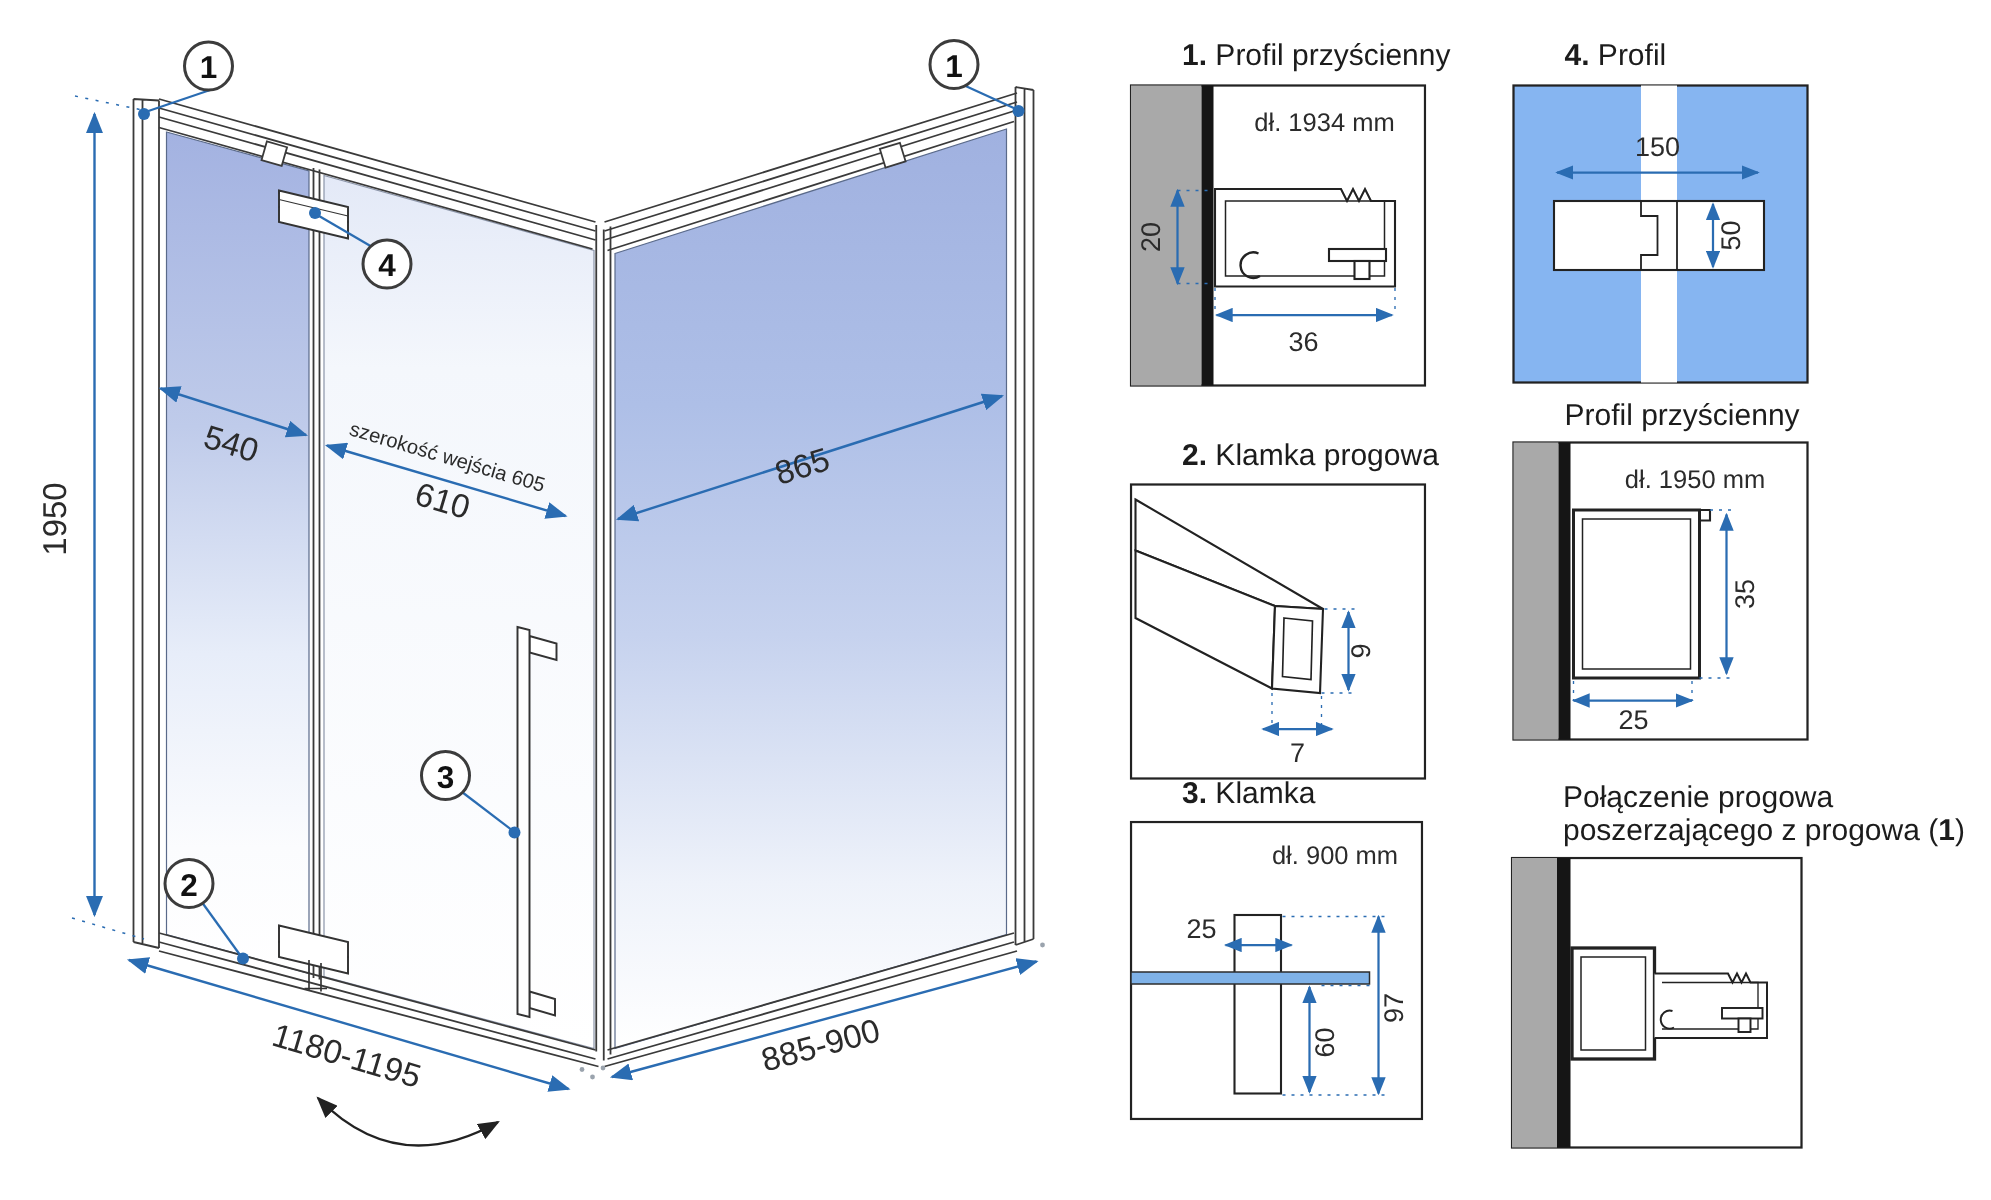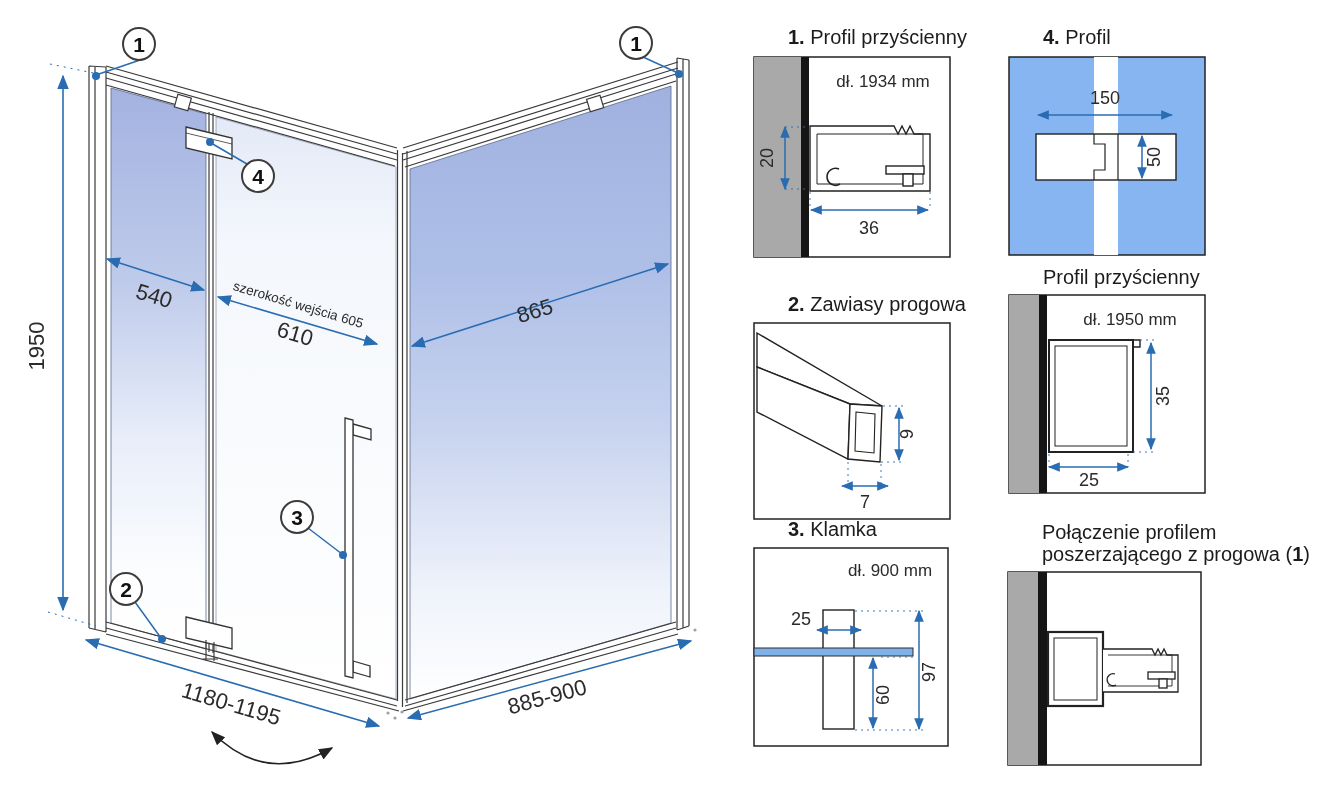--- a/index.html
+++ b/index.html
@@ -199,21 +199,21 @@
       <g stroke="#2a6cb2" stroke-width="1.5" fill="none">
         <line x1="30" y1="59" x2="164" y2="59" marker-start="url(#ab2)" marker-end="url(#ab2)"></line>
         <line x1="134" y1="80" x2="134" y2="122" marker-start="url(#ab2)" marker-end="url(#ab2)"></line>
       </g>
       <text class="ptxt" x="97" y="48" text-anchor="middle">150</text>
       <text class="ptxt" transform="translate(152,101) rotate(-90)" text-anchor="middle">50</text>
     </svg>
   </div>
 
   <div class="abs" style="left:753px;top:293px">
-    <div class="panel-title"><b>2.</b><span> Zawiasy progowa</span></div>
+    <div class="panel-title"><b>2.</b><span> Klamka progowa</span></div>
     <svg width="198" height="198" viewBox="0 0 198 198" style="margin-top:7px">
       <defs>
           <marker id="ab3" viewBox="0 0 10 8" refX="9" refY="4" markerWidth="8" markerHeight="6.4" orient="auto-start-reverse">
             <path d="M0,0L10,4L0,8z" fill="#2a6cb2"></path>
           </marker>
         </defs>
       <rect x="1" y="1" width="196" height="196" fill="#fff" stroke="#222" stroke-width="1.5"></rect>
       <g fill="#ffffff" stroke="#222" stroke-width="1.4">
         <polygon points="4,11 129,84 97,82 4,45"></polygon>
         <polygon points="4,45 97,82 95,137 4,90"></polygon>
@@ -280,21 +280,21 @@
         <path d="M102,64 H172 M102,183 H172 M160,110 H125" stroke-width="0.9" stroke-dasharray="2,4"></path>
       </g>
       <text class="ptxt" x="48" y="78" text-anchor="middle">25</text>
       <text class="ptxt" transform="translate(136,148) rotate(-90)" text-anchor="middle">60</text>
       <text class="ptxt" transform="translate(182,125) rotate(-90)" text-anchor="middle">97</text>
     </svg>
   </div>
 
   <div class="abs" style="left:1007px;top:521px">
     <div class="panel-title">
-      <div>Połączenie profilem</div>
+      <div>Połączenie progowa</div>
       <div><span>poszerzającego z progowa (</span><b>1</b><span>)</span></div>
     </div>
     <svg width="195" height="195" viewBox="0 0 195 195" style="margin-top:6px">
       <rect x="1" y="1" width="193" height="193" fill="#fff" stroke="#222" stroke-width="1.5"></rect>
       <rect x="1" y="1" width="30" height="193" fill="#a9a9a9"></rect>
       <rect x="31" y="1" width="9" height="193" fill="#151515"></rect>
       <g fill="#fff" stroke="#222">
         <rect x="41" y="61" width="55" height="74" stroke-width="2.2"></rect>
         <rect x="47" y="67" width="43" height="62" fill="none" stroke-width="1"></rect>
       </g>

